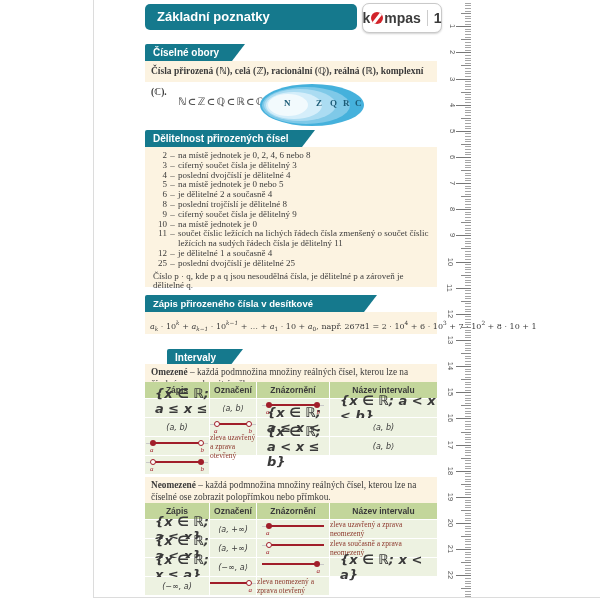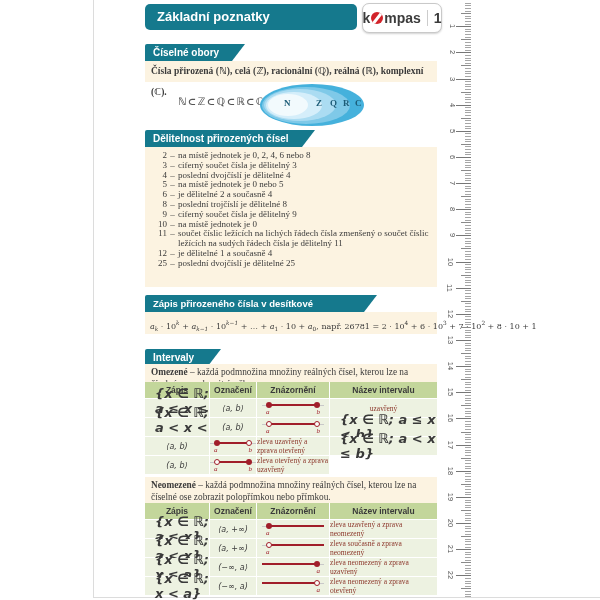--- a/index.html
+++ b/index.html
@@ -21,21 +21,21 @@
        background:#fff;transform:rotate(38deg);}
   .logo-divider{width:1px;height:16px;background:#ccc;margin:0 6px;flex:none;}
   
   .banner{position:absolute;left:145px;height:17px;background:#15798d;color:#fff;
        font-family:"Liberation Sans",sans-serif;font-weight:bold;font-size:10px;line-height:17px;
        padding:0 24px 0 8px;box-sizing:border-box;border-radius:2px 0 0 0;
        clip-path:polygon(0 0,100% 0,calc(100% - 13px) 100%,0 100%);}
   #banner1{top:44px;width:100px;}
   #banner2{top:130px;width:170px;}
   #banner3{top:295px;width:232px;font-size:9.5px;}
-  #banner4{top:349px;width:76px;}
+  #banner4{top:349px;width:76px;margin-left:22px;}
   
   .crm{position:absolute;left:145px;width:292px;background:#fcf3e1;box-sizing:border-box;}
   #box1{top:61px;height:21px;font-size:9.5px;font-weight:bold;line-height:21px;padding-left:6px;}
   #box2{top:147px;height:140px;padding:4px 8px 0 8px;font-size:9px;line-height:9.8px;}
   #box3{top:312px;height:22px;font-size:8px;line-height:22px;padding-left:5px;white-space:nowrap;
         font-family:"DejaVu Serif","DejaVu Sans",serif;}
   #box3 sub,#box3 sup{font-size:5.8px;}
   #box3 .it{font-style:italic;}
   #box4a{top:364px;height:31px;padding:3px 6px;font-size:9.3px;line-height:11.5px;}
   #box4b{top:477px;height:31px;padding:3px 6px;font-size:9.3px;line-height:11.5px;}
@@ -170,20 +170,21 @@
         <span class="rule-n">12</span>
         <span class="rule-dash">–</span>
         <span class="rule-text">je dělitelné 1 a současně 4</span>
       </div>
       <div class="rule">
         <span class="rule-n">25</span>
         <span class="rule-dash">–</span>
         <span class="rule-text">poslední dvojčíslí je dělitelné 25</span>
       </div>
     </div>
+  <div class="note">Číslo p · q, kde p a q jsou nesoudělná čísla, je dělitelné p a zároveň je dělitelné q.</div>
 </div>
 
 <div class="banner" id="banner3">Zápis přirozeného čísla v desítkové soustavě</div>
 <div class="crm" id="box3"><span class="it">a</span><sub style="font-style: italic;">k</sub><span> · 10</span><sup style="font-style: italic;">k</sup><span> + </span><span class="it">a</span><sub style="font-style: italic;">k−1</sub><span> · 10</span><sup style="font-style: italic;">k−1</sup><span> + … + </span><span class="it">a</span><sub>1</sub><span> · 10 + </span><span class="it">a</span><sub>0</sub><span>, např. 26781 = 2 · 10</span><sup>4</sup><span> + 6 · 10</span><sup>3</sup><span> + 7 · 10</span><sup>2</sup><span> + 8 · 10 + 1</span></div>
 
 <div class="banner" id="banner4">Intervaly</div>
 
 <div class="crm" id="box4a">
   <b>Omezené</b><span> – každá podmnožina množiny reálných čísel, kterou lze na číselné ose zobrazit úsečkou.</span>
 </div>
@@ -197,21 +198,20 @@
     <div class="td">
       <div class="diag">
         <div class="dbase"></div>
         <div class="dseg" style="left: 7px; right: 7px;"></div>
         <div class="dot closed" style="left: 4px;"></div>
         <span class="dlab" style="left: 4px;">a</span>
         <div class="dot closed" style="right: 4px;"></div>
         <span class="dlab" style="right: 4px;">b</span>
       </div>
     </div>
-    <div class="td nazev">uzavřený</div>
     <div class="td zapis">{x ∈ ℝ; a &lt; x &lt; b}</div>
     <div class="td ozn">(a, b)</div>
     <div class="td">
       <div class="diag">
         <div class="dbase"></div>
         <div class="dseg" style="left: 7px; right: 7px;"></div>
         <div class="dot open" style="left: 4px;"></div>
         <span class="dlab" style="left: 4px;">a</span>
         <div class="dot open" style="right: 4px;"></div>
         <span class="dlab" style="right: 4px;">b</span>
@@ -235,21 +235,20 @@
     <div class="td">
       <div class="diag">
         <div class="dbase"></div>
         <div class="dseg" style="left: 7px; right: 7px;"></div>
         <div class="dot open" style="left: 4px;"></div>
         <span class="dlab" style="left: 4px;">a</span>
         <div class="dot closed" style="right: 4px;"></div>
         <span class="dlab" style="right: 4px;">b</span>
       </div>
     </div>
-    <div class="td nazev">zleva otevřený a zprava uzavřený</div>
   </div>
 
 <div class="crm" id="box4b">
   <b>Neomezené</b><span> – každá podmnožina množiny reálných čísel, kterou lze na číselné ose zobrazit polopřímkou nebo přímkou.</span>
 </div>
 <div class="tbl" id="table2">
     <div class="th">Zápis</div>
     <div class="th">Označení</div>
     <div class="th">Znázornění</div>
     <div class="th">Název intervalu</div>
@@ -278,21 +277,20 @@
     <div class="td zapis">{x ∈ ℝ; x ≤ a}</div>
     <div class="td ozn">(−∞, a⟩</div>
     <div class="td">
       <div class="diag">
         <div class="dbase"></div>
         <div class="dseg" style="left: 0px; right: 7px;"></div>
         <div class="dot closed" style="right: 4px;"></div>
         <span class="dlab" style="right: 4px;">a</span>
       </div>
     </div>
-    <div class="td nazev">zleva neomezený a zprava uzavřený</div>
     <div class="td zapis">{x ∈ ℝ; x &lt; a}</div>
     <div class="td ozn">(−∞, a)</div>
     <div class="td">
       <div class="diag">
         <div class="dbase"></div>
         <div class="dseg" style="left: 0px; right: 7px;"></div>
         <div class="dot open" style="right: 4px;"></div>
         <span class="dlab" style="right: 4px;">a</span>
       </div>
     </div>

